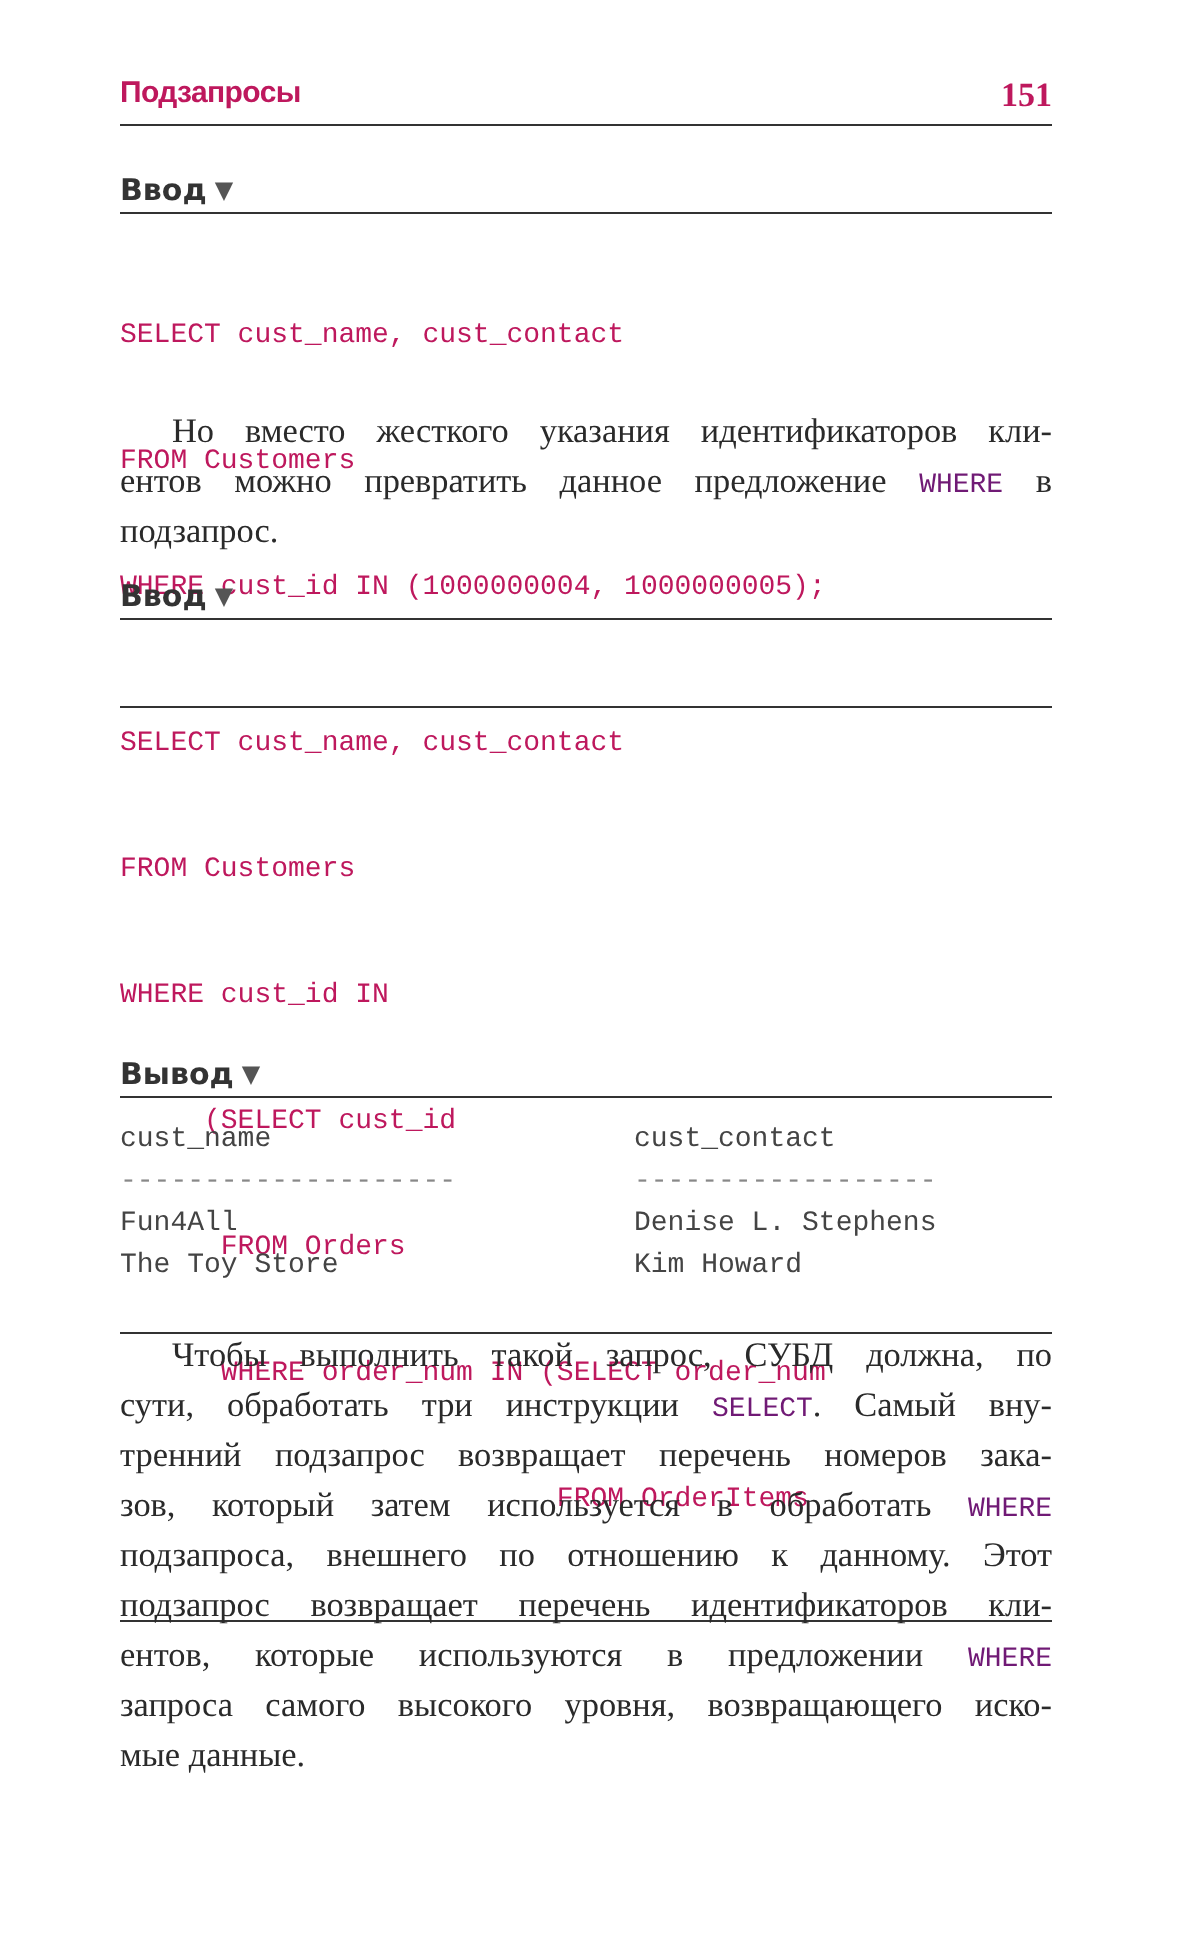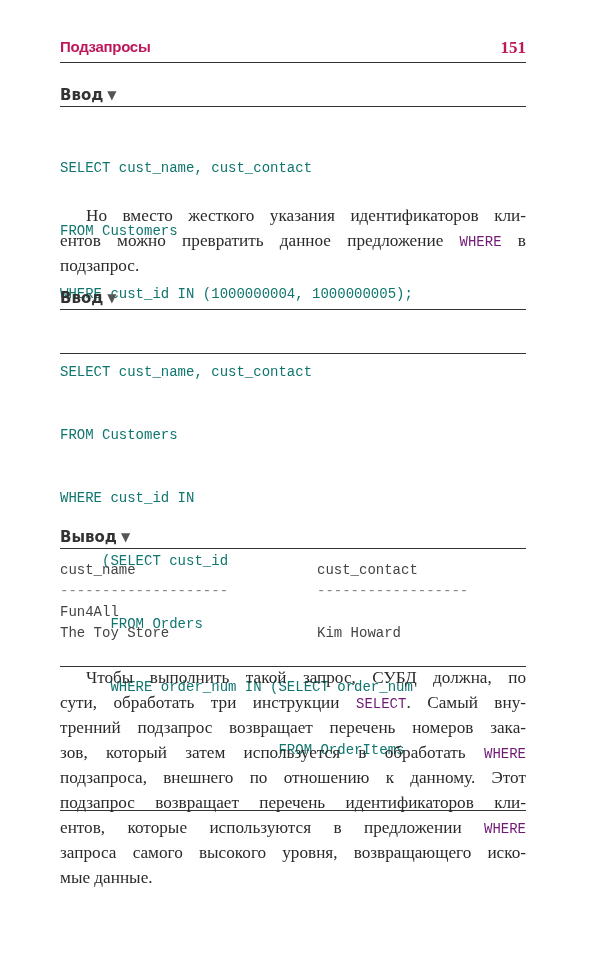--- a/index.html
+++ b/index.html
@@ -65,21 +65,21 @@
       position: relative;
       top: -1px;
     }
     .code-block {
       position: absolute;
       left: 0;
       width: 466px;
       border-bottom: 1.5px solid #333;
       font-family: "Liberation Mono", monospace;
       font-size: 14px;
-      color: #0f766e;
+      color: #be185d;
       line-height: 21px;
       white-space: pre;
     }
     .code-line {
       display: block;
       height: 21px;
     }
     .para {
       position: absolute;
       left: 0;
@@ -179,20 +179,21 @@
     <div class="out-row">
       <span class="out-cell-1">cust_name</span>
       <span class="out-cell-2">cust_contact</span>
     </div>
     <div class="out-row">
       <span class="out-cell-1 dashes">--------------------</span>
       <span class="out-cell-2 dashes">------------------</span>
     </div>
     <div class="out-row">
       <span class="out-cell-1">Fun4All</span>
+      <span class="out-cell-2">Denise L. Stephens</span>
     </div>
     <div class="out-row">
       <span class="out-cell-1">The Toy Store</span>
       <span class="out-cell-2">Kim Howard</span>
     </div>
   </div>
 
   <div class="para" style="top:665px;">
     <span class="line indent">Чтобы выполнить такой запрос, СУБД должна, по</span>
     <span class="line"><span>сути, обработать три инструкции </span><span class="mono">SELECT</span><span>. Самый вну-</span></span>

